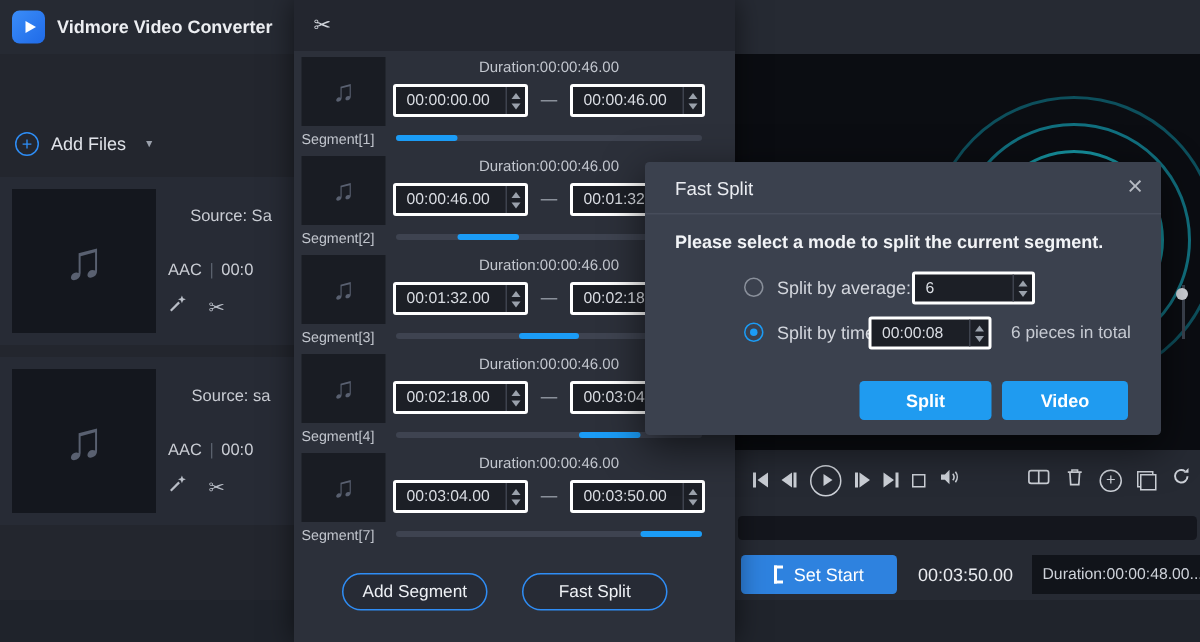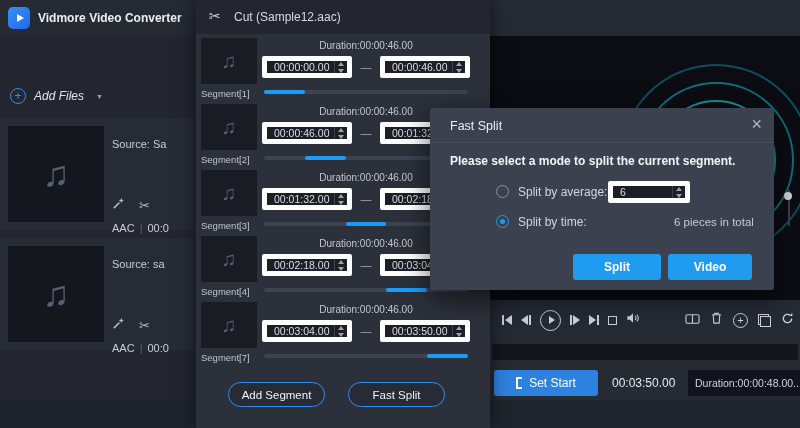--- a/index.html
+++ b/index.html
@@ -11,28 +11,28 @@
   .app-logo { position:absolute; left:8px; top:7px; width:22px; height:22px; border-radius:5px;
               background:linear-gradient(135deg,#3b8df8,#1f6ae8); display:flex; align-items:center; justify-content:center; }
   .app-logo i { width:0; height:0; border:4px solid transparent; border-left:7px solid #fff; border-right:0; margin-left:3px; }
   .app-title { position:absolute; left:38px; top:11px; font-size:12px; font-weight:bold; color:#eceef2; }
 
   
   .left-panel { position:absolute; left:0; top:36px; width:196px; height:392px; background:#23262e; overflow:hidden; }
   .add-files { position:absolute; left:10px; top:52px; display:flex; align-items:center; gap:8px; }
   .plus-circle { width:16px; height:16px; border:1px solid #2e8df5; border-radius:50%; color:#2e8df5;
                  font-size:12px; line-height:14px; text-align:center; }
-  .add-files-label { font-size:12px; color:#e0e3e9;font-style:italic; }
+  .add-files-label { font-size:12px; color:#e0e3e9; }
   .caret { font-size:7px; color:#9aa0ab; margin-left:4px; }
   .file-item { position:absolute; left:0; width:196px; height:112px; background:#272b35; }
   .file-thumb { position:absolute; left:8px; top:8px; width:96px; height:96px; background:#14171e;
                 display:flex; align-items:center; justify-content:center; }
   .note-lg { font-size:36px; color:#596070; }
-  .file-source { position:absolute; left:112px; top:20px; width:84px; font-size:11px; color:#c9ccd3; white-space:nowrap; overflow:hidden; }
-  .file-format { position:absolute; left:112px; top:56px; width:84px; font-size:11px; color:#c9ccd3; white-space:nowrap; overflow:hidden;margin-top:48px; }
+  .file-source { position:absolute; left:112px; top:20px; width:84px; font-size:11px; color:#c9ccd3; white-space:nowrap; overflow:hidden;text-align:center; }
+  .file-format { position:absolute; left:112px; top:56px; width:84px; font-size:11px; color:#c9ccd3; white-space:nowrap; overflow:hidden; }
   .meta-div { color:#5a616d; margin:0 5px; }
   .file-tools { position:absolute; left:112px; top:78px; display:flex; gap:14px; align-items:center; }
   .scissors { font-size:13px; color:#b9bec7; }
   .left-bottom { position:absolute; left:0; top:364px; width:196px; height:28px; background:#1f232b; }
 
   
   .preview { position:absolute; left:490px; top:36px; width:310px; height:264px; background:#0b0d12; overflow:hidden; }
   .ring { position:absolute; border-radius:50%; }
   .volume-vslider { position:absolute; left:788px; top:190px; width:2px; height:36px; background:#3c424e; }
   .volume-knob { position:absolute; left:784px; top:192px; width:8px; height:8px; border-radius:50%; background:#d2d5db; }
@@ -71,21 +71,21 @@
   .cut-titlebar { position:absolute; left:0; top:0; width:294px; height:34px; background:#23262f; }
   .cut-scissors { position:absolute; left:13px; top:8px; font-size:14px; color:#cfd3da; }
   .cut-title { position:absolute; left:38px; top:10px; font-size:12px; color:#d7dae0; }
   .segment { position:absolute; left:0; width:294px; height:66px; }
   .seg-thumb { position:absolute; left:5px; top:0; width:56px; height:46px; background:#191c23;
                display:flex; align-items:center; justify-content:center; }
   .note-sm { font-size:20px; color:#596070; }
   .seg-label { position:absolute; left:5px; top:50px; font-size:9.5px; color:#c0c4cc; }
   .seg-duration { position:absolute; left:66px; top:2px; width:208px; text-align:center; font-size:10px; color:#c3c7cf; }
   .seg-inputs { position:absolute; left:66px; top:18px; width:208px; display:flex; align-items:center; }
-  .timebox { position:relative; width:90px; height:22px; background:#1c1f26; border:5px solid #ffffff; border-radius:2px;
+  .timebox { position:relative; width:90px; height:22px; background:#1c1f26; border:2px solid #ffffff; border-radius:2px;
              display:flex; align-items:center; padding-left:7px; font-size:10.5px; color:#dadde3; flex:0 0 auto; }
   .tb-arrows { position:absolute; top:0; right:0; width:13px; height:100%; border-left:1px solid #3e434e;
                display:flex; flex-direction:column; align-items:center; justify-content:center; gap:3px; }
   .tb-arrows .up { width:0; height:0; border-left:3px solid transparent; border-right:3px solid transparent; border-bottom:4px solid #9aa1ab; }
   .tb-arrows .dn { width:0; height:0; border-left:3px solid transparent; border-right:3px solid transparent; border-top:4px solid #9aa1ab; }
   .dash { flex:1; text-align:center; color:#aab0b9; font-size:11px; }
   .seg-slider { position:absolute; left:68px; top:52px; width:204px; height:4px; background:#3e4350; border-radius:2px; }
   .seg-fill { position:absolute; top:0; bottom:0; background:#1b9cf6; border-radius:2px; }
   .cut-buttons { position:absolute; left:0; top:382px; width:294px; height:25px; }
   .outline-btn { position:absolute; top:0; width:97px; height:25px; border:1px solid #2f8df5; border-radius:13px;
@@ -221,21 +221,20 @@
       <span>Set Start</span>
     </div>
     <span class="current-time">00:03:50.00</span>
     <div class="duration-box">Duration:00:00:48.00...</div>
   </div>
   <div class="right-bottom"></div>
 
   <div class="cut-dialog">
     <div class="cut-titlebar">
       <span class="cut-scissors">✂</span>
-      <span class="cut-title">Cut (Sample12.aac)</span>
     </div>
 
     <div class="segment" style="top:38px">
       <div class="seg-thumb">
           <span class="note-sm">♫</span>
         </div>
       <div class="seg-label">Segment[1]</div>
       <div class="seg-duration">Duration:00:00:46.00</div>
       <div class="seg-inputs">
         <span class="timebox">
@@ -391,20 +390,27 @@
           <span class="tb-arrows">
             <i class="up"></i>
             <i class="dn"></i>
           </span>
         </span>
     </div>
 
     <div class="radio-row" style="top:102px">
       <span class="radio checked"></span>
       <span class="radio-label">Split by time:</span>
+      <span class="timebox modal-spin" style="left:105px">
+          <span>00:00:08</span>
+          <span class="tb-arrows">
+            <i class="up"></i>
+            <i class="dn"></i>
+          </span>
+        </span>
       <span class="pieces-note">6 pieces in total</span>
     </div>
 
     <div class="primary-btn" style="left:143px;width:88px">Split</div>
     <div class="primary-btn" style="left:238px;width:84px">Video</div>
   </div>
 
 </div>
 
 </body></html>

